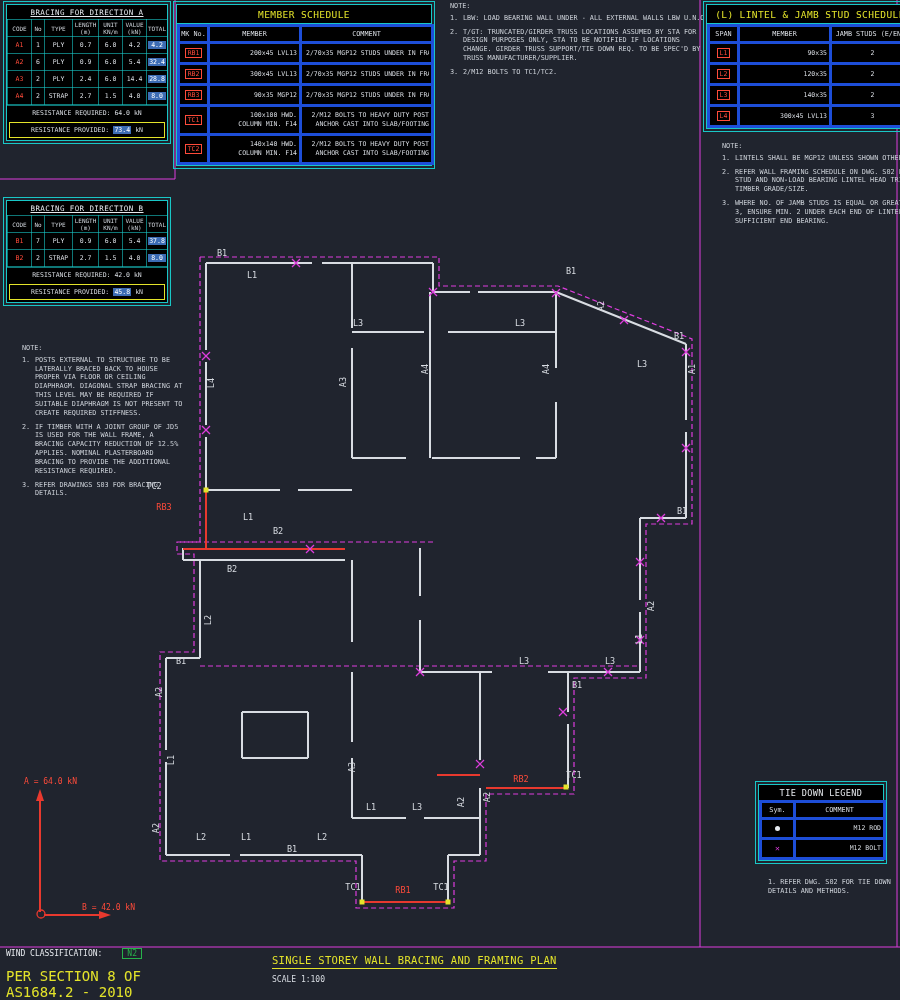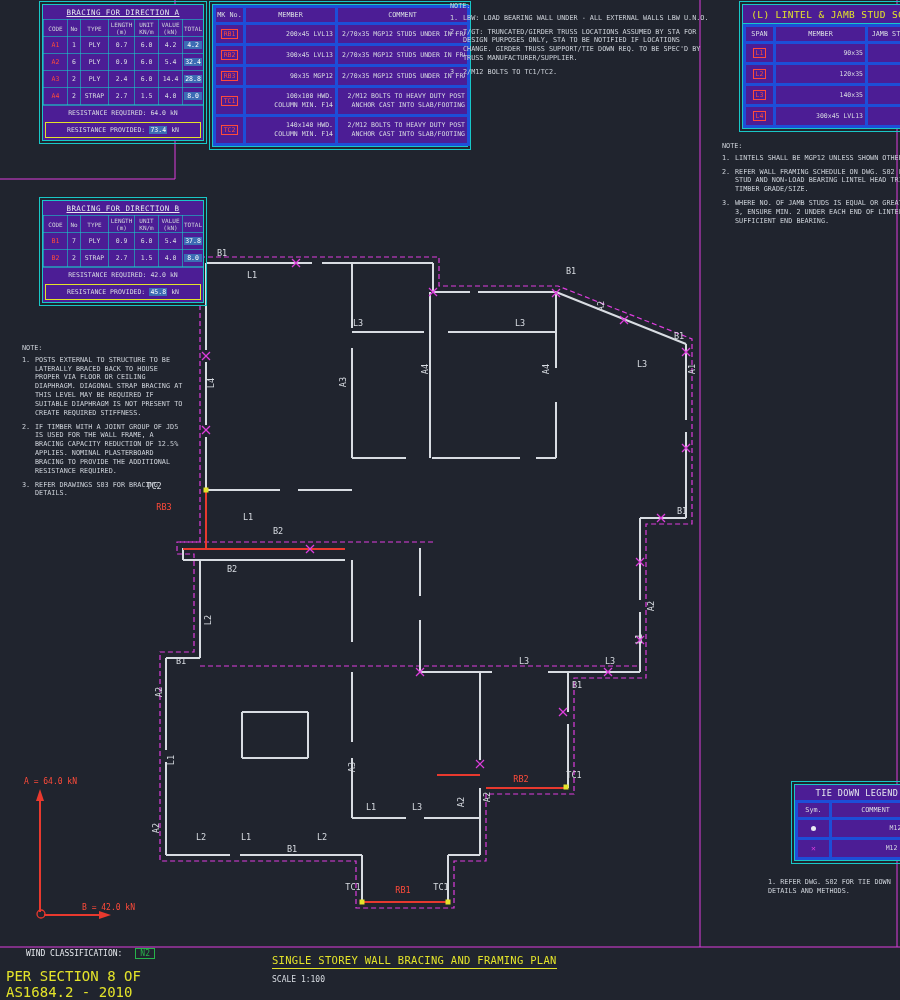--- a/index.html
+++ b/index.html
@@ -3,22 +3,22 @@
 <meta charset="utf-8">
 <style>
   html,body{margin:0;padding:0;}
   body{
     width:900px;height:1000px;position:relative;overflow:hidden;
     background:#20242e;
     font-family:"DejaVu Sans Mono","Liberation Mono",monospace;
   }
   svg text{font-family:"DejaVu Sans Mono","Liberation Mono",monospace;}
   .panel{
-    position:absolute;background:#4c1d95;
-    border:1px solid #19c7c7;outline:1px solid #19c7c7;outline-offset:2px;margin-left:36px;
+    position:absolute;background:#000000;
+    border:1px solid #19c7c7;outline:1px solid #19c7c7;outline-offset:2px;
   }
   .tbl-title{
     color:#e6e9ee;text-align:center;font-size:7.5px;padding:3px 0 2px;
     text-decoration:underline;letter-spacing:.4px;
   }
   .big-title{
     color:#e3e32a;text-align:center;font-size:9.5px;padding:4px 0 3px;
     border-bottom:1px solid #19c7c7;text-decoration:none;letter-spacing:.4px;
   }
   table{border-collapse:collapse;width:100%;table-layout:fixed;}
@@ -36,21 +36,21 @@
   .mkbox{color:#ff4b3a;border:1px solid #ff4b3a;padding:0 2px;display:inline-block;}
   .ltxt{text-align:right;padding-left:4px !important;}
   .ltxt div{line-height:9px;white-space:nowrap;overflow:hidden;}
   .note{position:absolute;color:#ccd1d8;font-size:6.8px;line-height:1.3;padding-left:16px;}
   .note .nt{margin-bottom:3px;}
   .note-item{display:flex;gap:3px;margin-bottom:5px;}
   .note-item .num{flex:0 0 10px;}
   .note-item .txt{flex:1;}
   .rod{width:5px;height:5px;border-radius:50%;background:#e8ecf2;display:inline-block;}
   .bolt{color:#dd3ddd;font-size:8px;line-height:8px;}
-  .footer-line{position:absolute;display:flex;align-items:center;gap:13px;margin-left:20px;}
+  .footer-line{position:absolute;display:flex;align-items:center;gap:20px;}
   .wind-label{color:#e6e9ee;font-size:8px;}
   .wind-box{color:#27b24a;border:1px solid #27b24a;font-size:8px;padding:0 4px;}
   .section-ref{position:absolute;color:#e3e32a;font-size:14px;border-bottom:1px solid #e3e32a;
     padding-bottom:2px;width:172px;}
   .plan-title{position:absolute;color:#e3e32a;font-size:10.5px;border-bottom:1px solid #e3e32a;
     padding-bottom:2px;letter-spacing:.3px;}
   .plan-scale{position:absolute;color:#d9dde3;font-size:8px;}
 </style>
 </head>
 <body>
@@ -404,20 +404,21 @@
       <span class="num">2.</span>
       <span class="txt">IF TIMBER WITH A JOINT GROUP OF JD5 IS USED FOR THE WALL FRAME, A BRACING CAPACITY REDUCTION OF 12.5% APPLIES. NOMINAL PLASTERBOARD BRACING TO PROVIDE THE ADDITIONAL RESISTANCE REQUIRED.</span>
     </div>
     <div class="note-item">
       <span class="num">3.</span>
       <span class="txt">REFER DRAWINGS S03 FOR BRACING DETAILS.</span>
     </div>
   </div>
 
 <div class="panel" style="left:176px;top:4px;width:254px;">
+  <div class="big-title">MEMBER SCHEDULE</div>
   <table class="redgrid">
     <colgroup>
         <col style="width:30px">
         <col style="width:92px">
         <col style="width:132px">
       </colgroup>
     <thead>
       <tr>
         <th>MK No.</th>
         <th>MEMBER</th>

